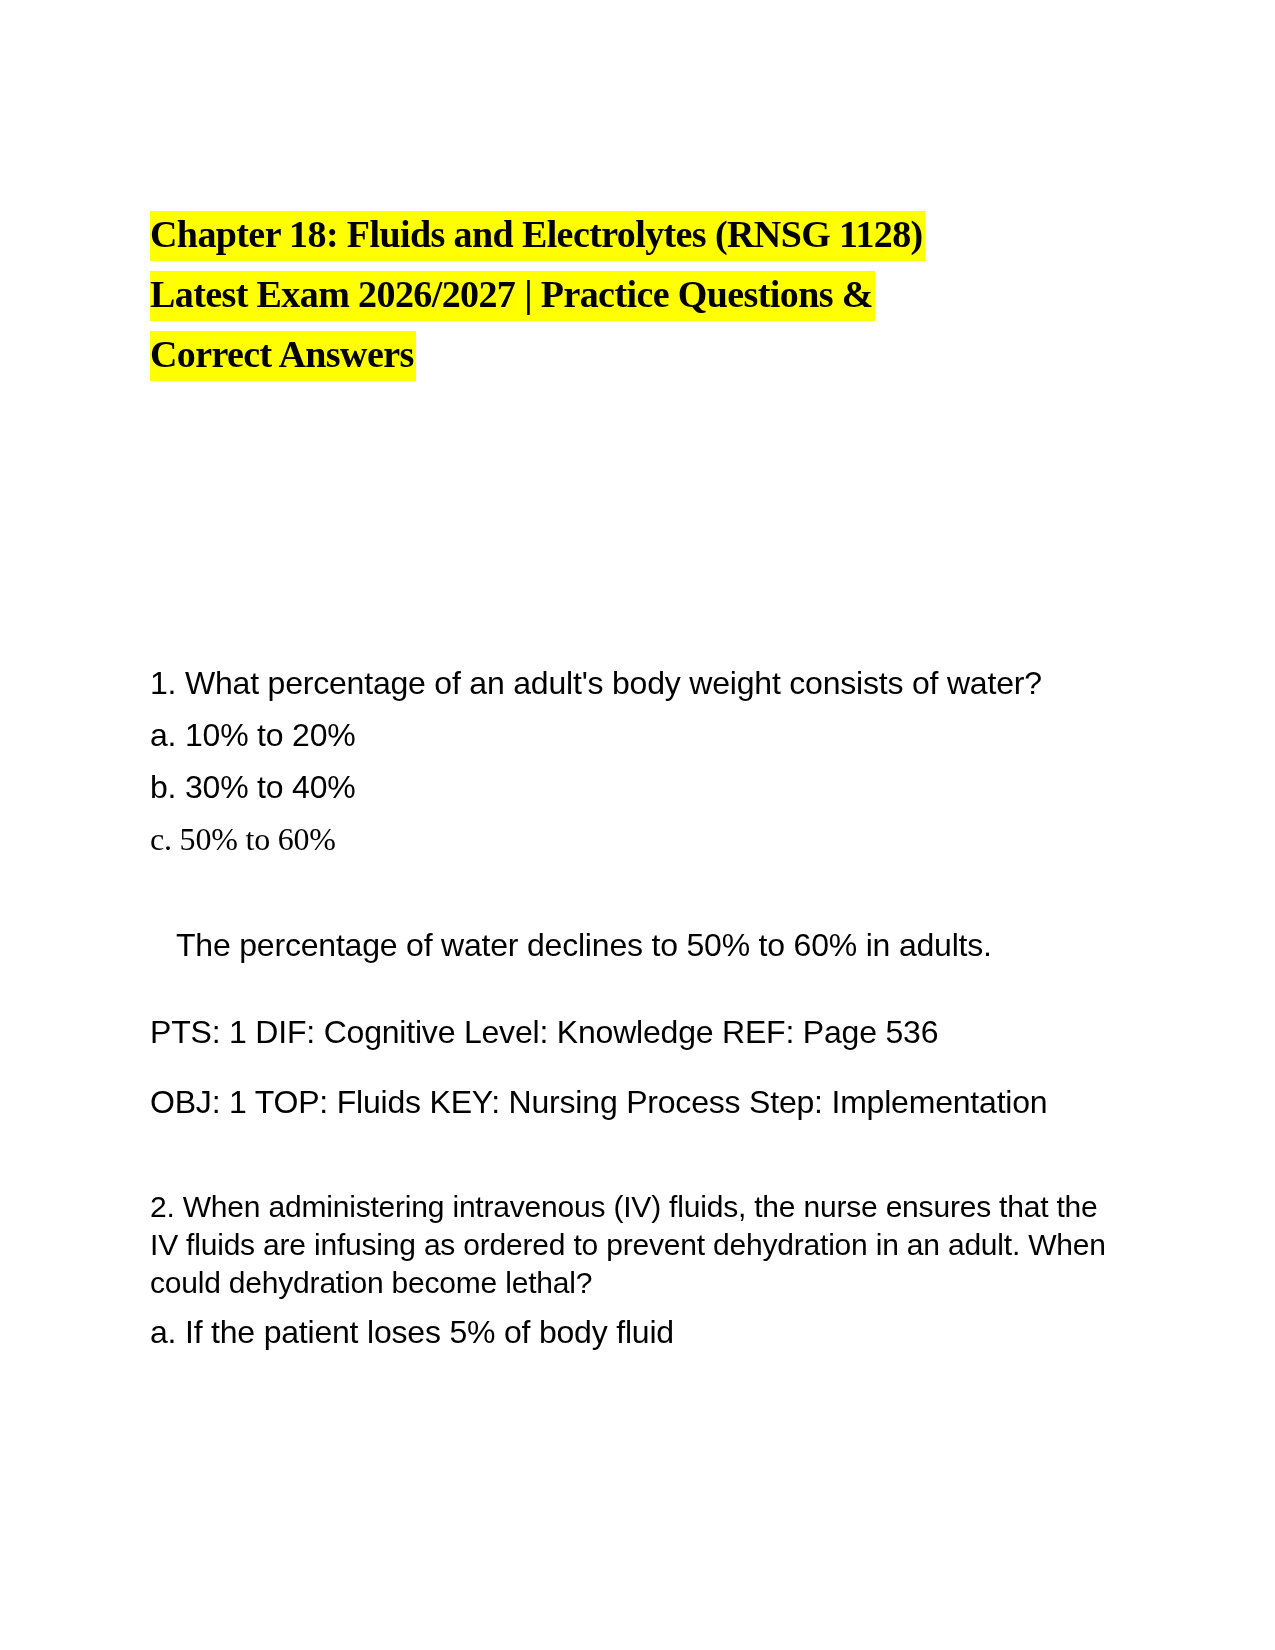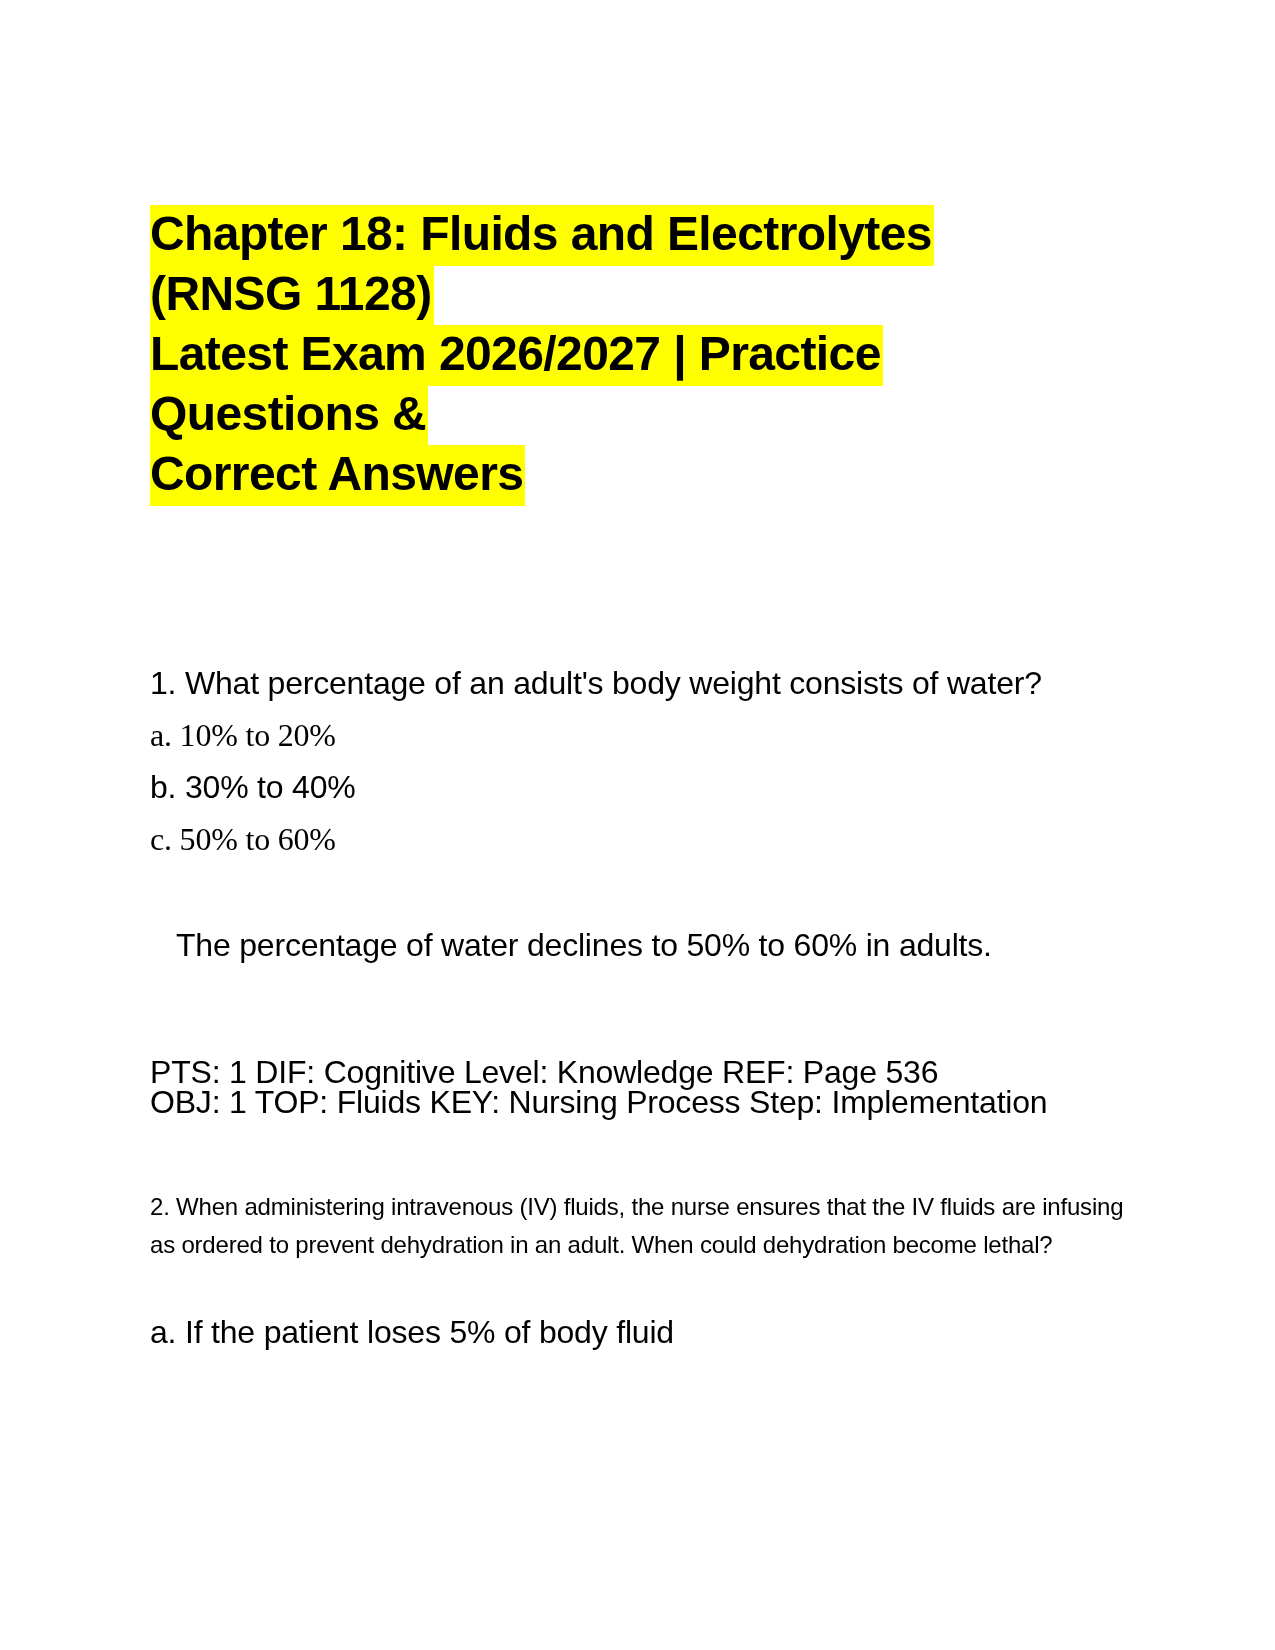--- a/index.html
+++ b/index.html
@@ -22,23 +22,23 @@
       width: 1275px;
       height: 1650px;
       background: #ffffff;
     }
     .title {
       position: absolute;
       left: 150px;
       top: 204px;
       width: 940px;
       margin: 0;
-      font-family: Liberation Sans, sans-serif;
+      font-family: Liberation Serif, serif;
       font-weight: bold;
-      font-size: 48px;
+      font-size: 38px;
       line-height: 60px;
       letter-spacing: -0.6px;
     }
     .title .hl {
       background: #ffff00;
       padding: 2px 2px 6px 0;
       box-decoration-break: clone;
       -webkit-box-decoration-break: clone;
     }
     .line {
@@ -48,40 +48,40 @@
       font-size: 32px;
       line-height: 30px;
       white-space: nowrap;
       letter-spacing: -0.2px;
     }
     .para {
       position: absolute;
       left: 150px;
       width: 980px;
       margin: 0;
-      font-size: 24px;
+      font-size: 30px;
       line-height: 38px;
       letter-spacing: -0.2px;
     }
     .correct {
       color: #4472c4;
       font-weight: bold;
     }
   </style>
 </head>
 <body>
 
 <div class="page">
 
   <h1 class="title"><span class="hl">Chapter 18: Fluids and Electrolytes (RNSG 1128)</span><br><span class="hl">Latest Exam 2026/2027 | Practice Questions &amp;</span><br><span class="hl">Correct Answers</span></h1>
 
   <p class="line" style="top:668px;">1. What percentage of an adult's body weight consists of water?</p>
-  <p class="line" style="top:720px;font-family:Liberation Serif, serif;">a. 10% to 20%</p>
+  <p class="line" style="top:720px;">a. 10% to 20%</p>
   <p class="line" style="top:772px;text-align:center;">b. 30% to 40%</p>
   <p class="line" style="top:824px;font-family:Liberation Serif, serif;">c. 50% to 60%</p>
   <p class="line" style="top:930px;margin-left:26px;">The percentage of water declines to 50% to 60% in adults.</p>
-  <p class="line" style="top:1057px;text-align:right;">PTS: 1 DIF: Cognitive Level: Knowledge REF: Page 536</p>
+  <p class="line" style="top:1017px;text-align:right;">PTS: 1 DIF: Cognitive Level: Knowledge REF: Page 536</p>
   <p class="line" style="top:1087px;text-align:right;">OBJ: 1 TOP: Fluids KEY: Nursing Process Step: Implementation</p>
 
   <p class="para" style="top:1188px;">2. When administering intravenous (IV) fluids, the nurse ensures that the IV fluids are infusing as ordered to prevent dehydration in an adult. When could dehydration become lethal?</p>
   <p class="line" style="top:1317px;">a. If the patient loses 5% of body fluid</p>
 
 </div>
 
 </body></html>

